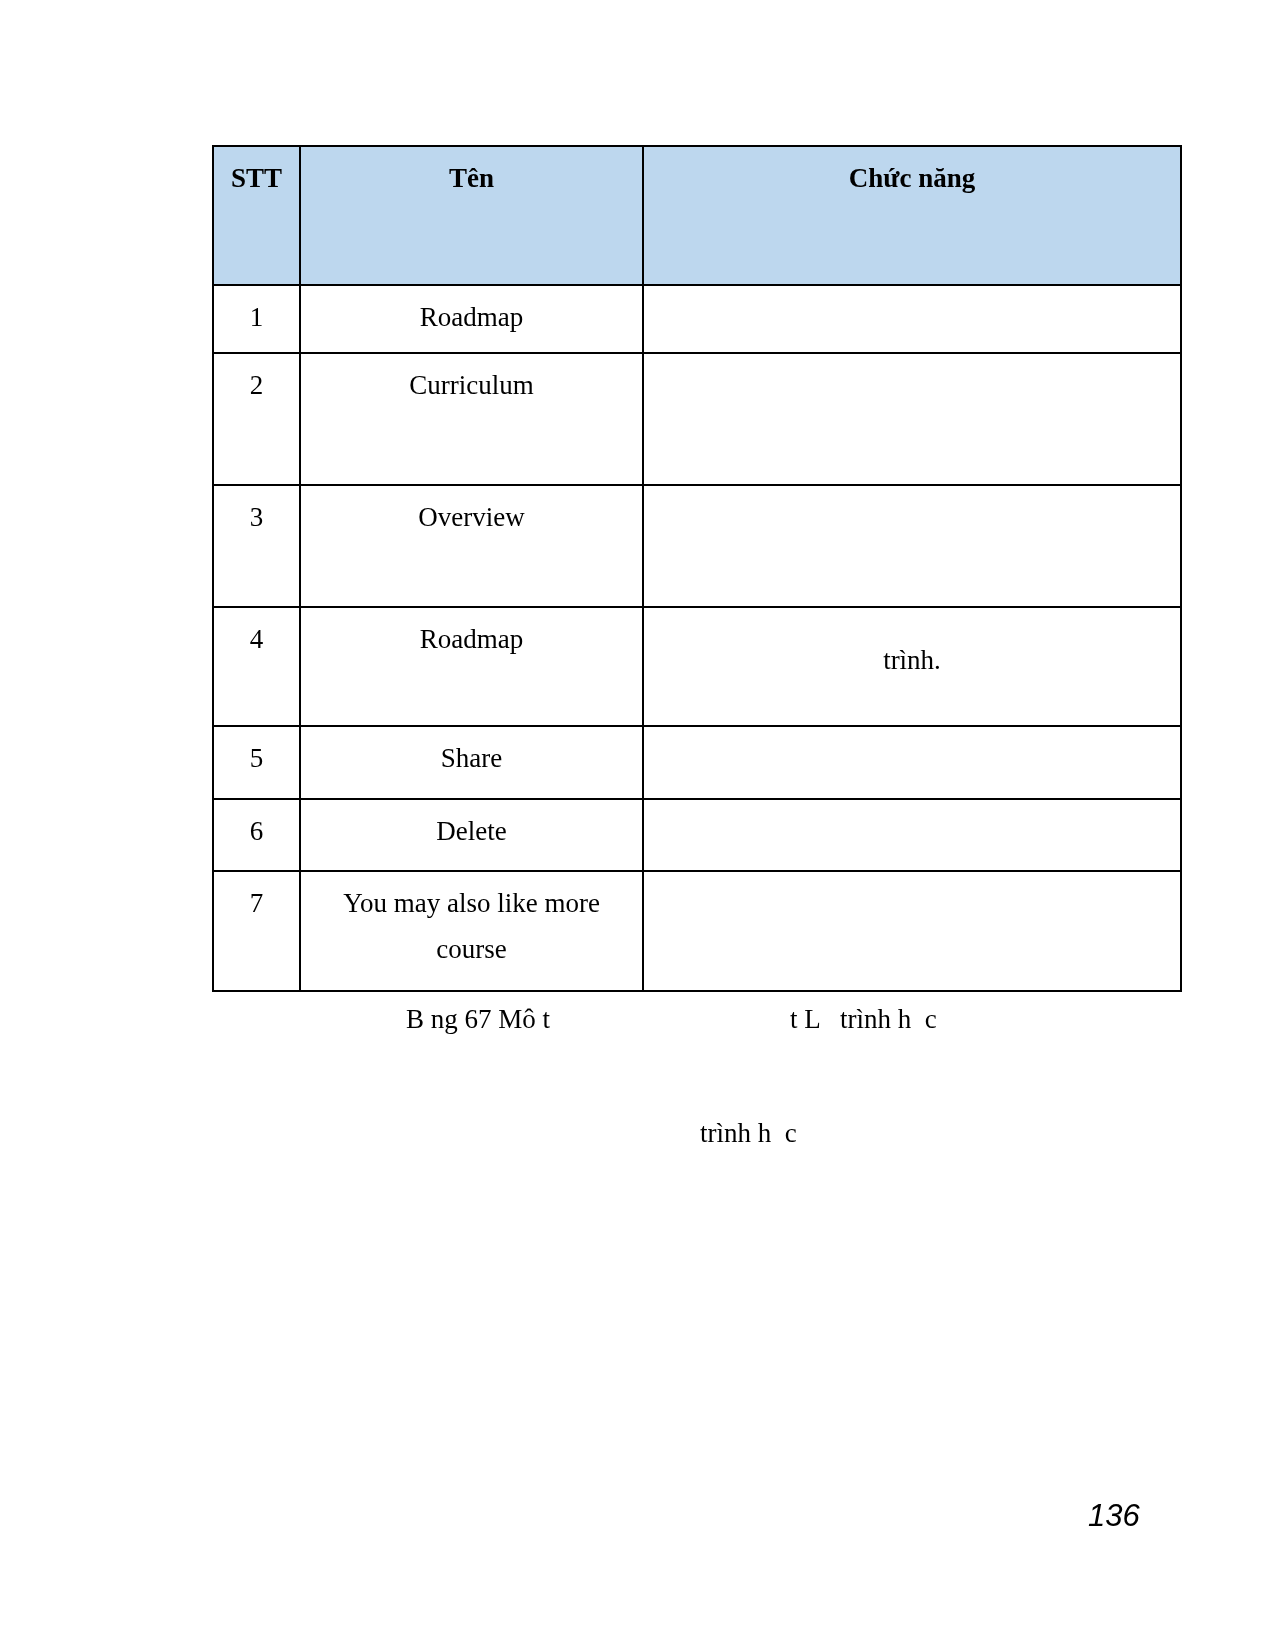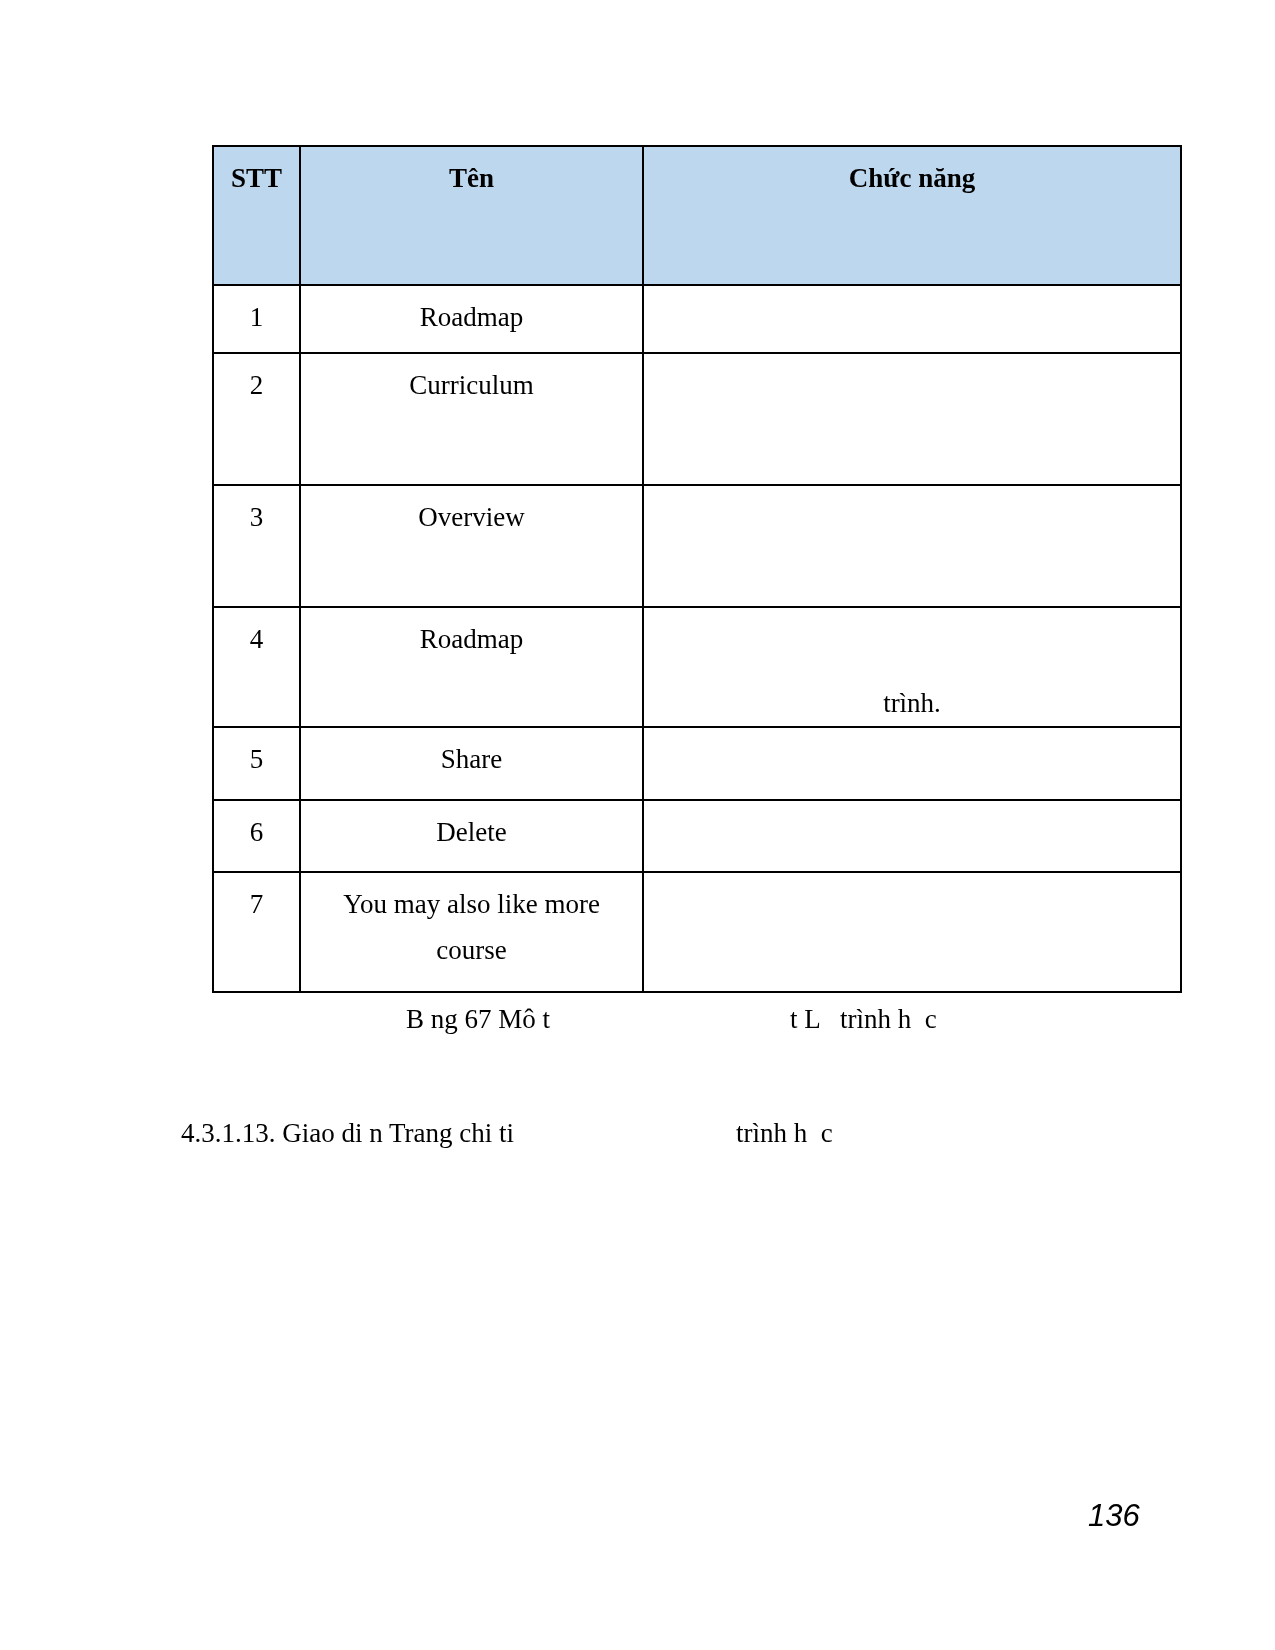--- a/index.html
+++ b/index.html
@@ -47,32 +47,32 @@
   }
   tr.hdr      { height: 139px; }
   tr.r1       { height: 68px; }
   tr.r2       { height: 132px; }
   tr.r3       { height: 122px; }
   tr.r4       { height: 119px; }
   tr.r5       { height: 73px; }
   tr.r6       { height: 72px; }
   tr.r7       { height: 120px; }
   .second-line {
-    margin-top: 64px; 
+    margin-top: 21px; 
   }
   .abs-text {
     position: absolute;
     font-size: 27px;
     line-height: 34px;
     white-space: pre;
   }
   .cap-left  { left: 366px;  top: 1002px; margin-left: 40px; }
   .cap-right { left: 790px;  top: 1002px; }
   .head-left { left: 181px;  top: 1116px; }
-  .head-right{ left: 700px;  top: 1116px; margin-left: 36px; }
+  .head-right{ left: 700px;  top: 1116px; }
   .page-num {
     position: absolute;
     left: 1088px;
     top: 1502px;
     font-family: "Liberation Sans", sans-serif;
     font-size: 31px;
     line-height: 28px;
     font-style: italic;
   }
 </style>
@@ -131,18 +131,17 @@
         <td>7</td>
         <td>You may also like more course</td>
         <td></td>
       </tr>
     </tbody>
   </table>
 
   <span class="abs-text cap-left">B ng 67 Mô t</span>
   <span class="abs-text cap-right">t L   trình h  c</span>
 
-  <span class="abs-text head-left">4.3.1.13. Giao di n Trang chi ti</span>
   <span class="abs-text head-right">trình h  c</span>
 
   <span class="page-num">136</span>
 
 </div>
 
 </body></html>

